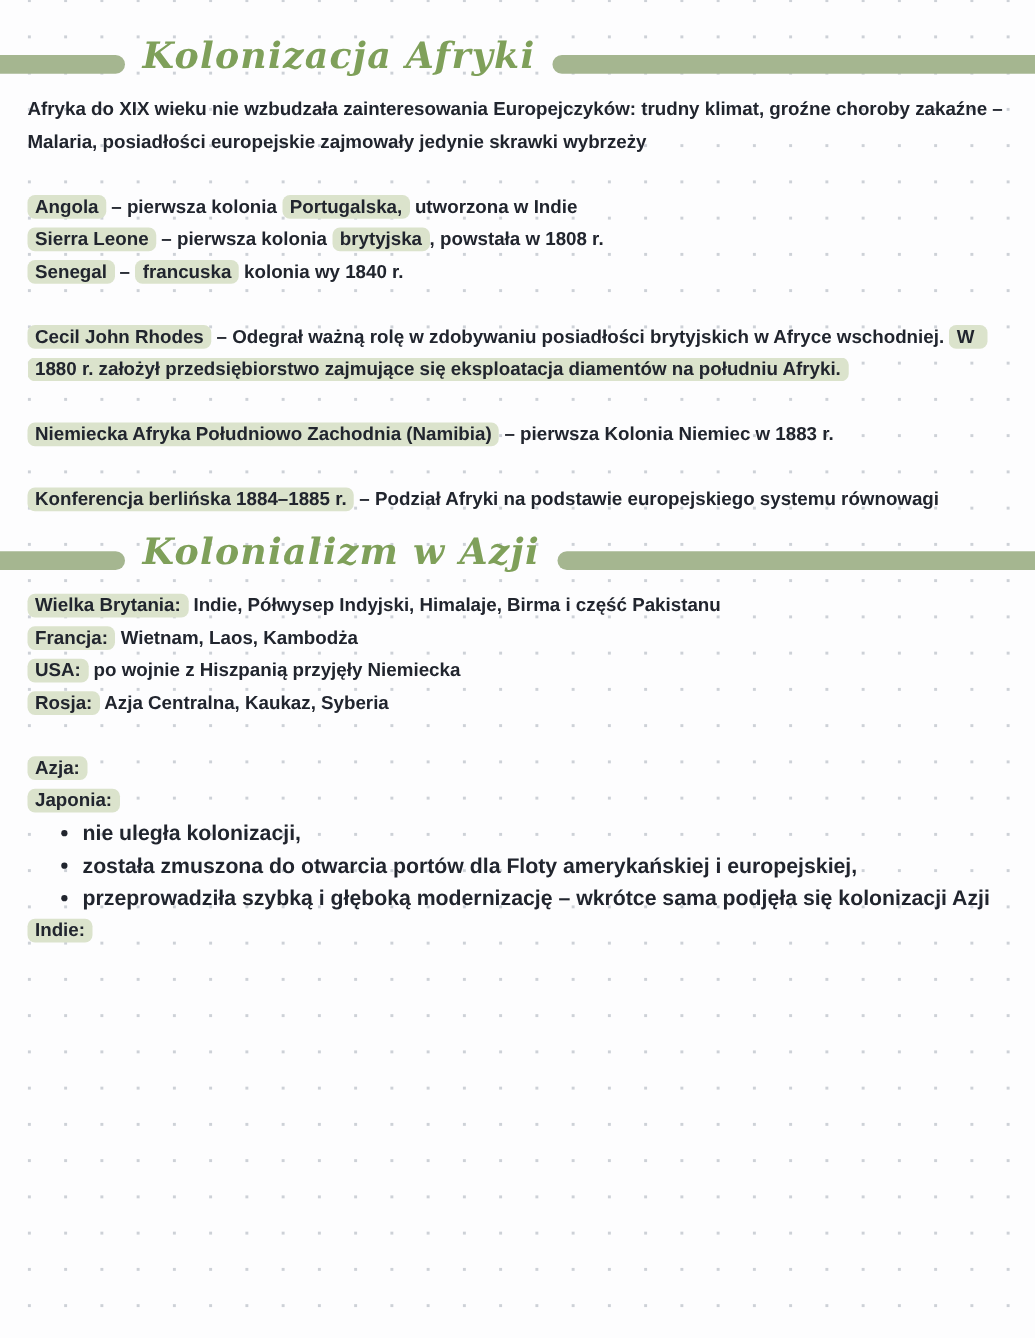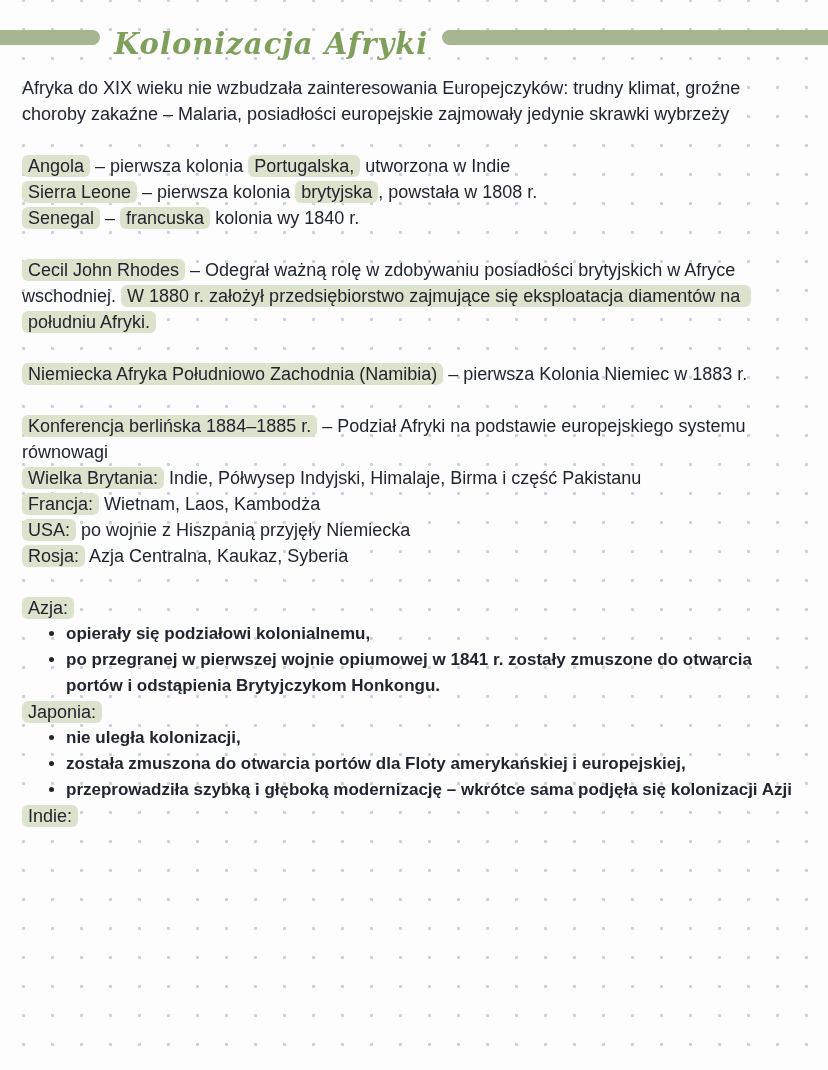--- a/index.html
+++ b/index.html
@@ -8,40 +8,40 @@
     width: 828px; height: 1070px; overflow: hidden;
     font-family: "Liberation Sans", sans-serif;
     background-color: var(--background, #fdfdfe);
     background-image: radial-gradient(circle, var(--dot-color, #cdd1d7) 1.4px, transparent 1.5px);
     background-size: 29px 29px;
     background-position: 9px 15px;
   }
   .page { width: 100%; height: 100%; padding: 30px 22px 0; }
 
   .section-header {
-    display: flex; align-items: flex-start; gap: 10px;
+    display: flex; align-items: flex-end; gap: 10px;
     margin: 0 -22px 16px;
   }
   section + section .section-header { margin-top: 14px; }
   .bar { height: 15px; background: var(--banner-color, #a5b690); }
   .bar-left  { width: 100px; border-radius: 0 9px 9px 0; flex: 0 0 auto; }
   .bar-right { flex: 1 1 auto; border-radius: 9px 0 0 9px; }
   .section-title {
     font-family: "DejaVu Serif", serif;
     font-style: italic; font-weight: bold;
     font-size: 29px; line-height: 1;
     letter-spacing: 1px;
     color: var(--heading-color, #7fa05a);
     white-space: nowrap;
     padding: 0 4px;
   }
 
   .para {
-    font-size: 18px; line-height: 26px;
-    font-weight: 400;
+    font-size: 15px; line-height: 26px;
+    font-weight: 700;
     color: var(--text-color, #21252e);
     margin: 0;
   }
   .seg { white-space: pre-wrap; }
   .seg.hl {
     background: var(--highlight-color, #dbe3cc);
     border-radius: 6px;
     padding: 1px 6px;
     box-decoration-break: clone;
     -webkit-box-decoration-break: clone;
@@ -78,31 +78,32 @@
         <div class="gap"></div>
         <div class="para"><span class="seg hl">Cecil John Rhodes</span><span class="seg"> – Odegrał ważną rolę w zdobywaniu posiadłości brytyjskich w Afryce wschodniej. </span><span class="seg hl">W 1880 r. założył przedsiębiorstwo zajmujące się eksploatacja diamentów na południu Afryki.</span></div>
         <div class="gap"></div>
         <div class="para"><span class="seg hl">Niemiecka Afryka Południowo Zachodnia (Namibia)</span><span class="seg"> – pierwsza Kolonia Niemiec w 1883 r.</span></div>
         <div class="gap"></div>
         <div class="para"><span class="seg hl">Konferencja berlińska 1884–1885 r.</span><span class="seg"> – Podział Afryki na podstawie europejskiego systemu równowagi</span></div>
       </div>
   </section>
 
   <section>
+    <div class="section-header">
+      <span class="bar bar-left"></span>
+      <span class="section-title">Kolonializm w Azji</span>
+      <span class="bar bar-right"></span>
+    </div>
     <div class="section-body">
         <div class="para"><span class="seg hl">Wielka Brytania:</span><span class="seg"> Indie, Półwysep Indyjski, Himalaje, Birma i część Pakistanu</span></div>
         <div class="para"><span class="seg hl">Francja:</span><span class="seg"> Wietnam, Laos, Kambodża</span></div>
         <div class="para"><span class="seg hl">USA:</span><span class="seg"> po wojnie z Hiszpanią przyjęły Niemiecka</span></div>
         <div class="para"><span class="seg hl">Rosja:</span><span class="seg"> Azja Centralna, Kaukaz, Syberia</span></div>
         <div class="gap"></div>
         <div class="para"><span class="seg hl">Azja:</span></div>
-        <ul class="bullets">
-          <li><span class="seg">opierały się podziałowi kolonialnemu,</span></li>
-          <li><span class="seg">po przegranej w pierwszej wojnie opiumowej w 1841 r. zostały zmuszone do otwarcia portów i odstąpienia Brytyjczykom Honkongu.</span></li>
-        </ul>
         <div class="para"><span class="seg hl">Japonia:</span></div>
         <ul class="bullets">
           <li><span class="seg">nie uległa kolonizacji,</span></li>
           <li><span class="seg">została zmuszona do otwarcia portów dla Floty amerykańskiej i europejskiej,</span></li>
           <li><span class="seg">przeprowadziła szybką i głęboką modernizację – wkrótce sama podjęła się kolonizacji Azji</span></li>
         </ul>
         <div class="para"><span class="seg hl">Indie:</span></div>
       </div>
   </section>
 

